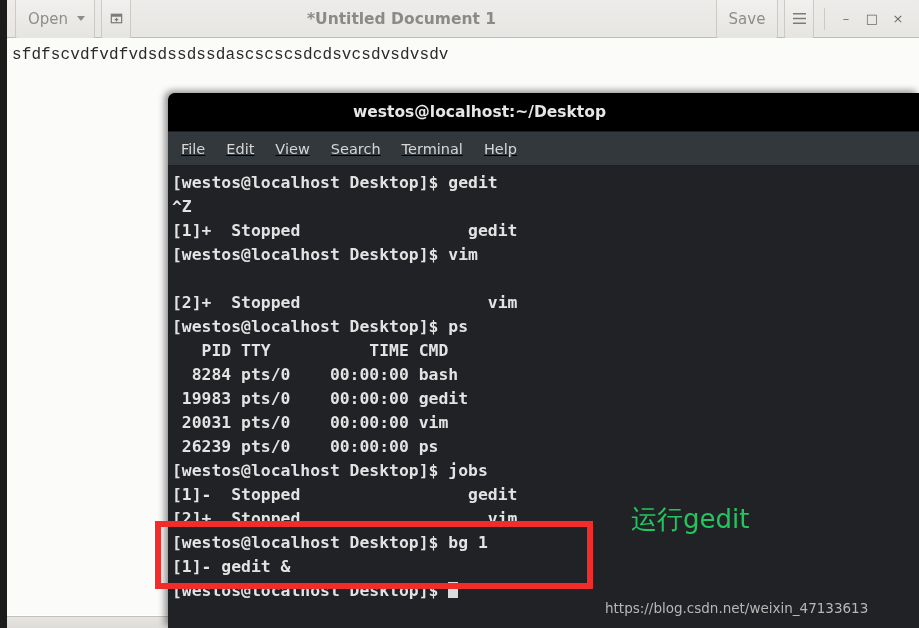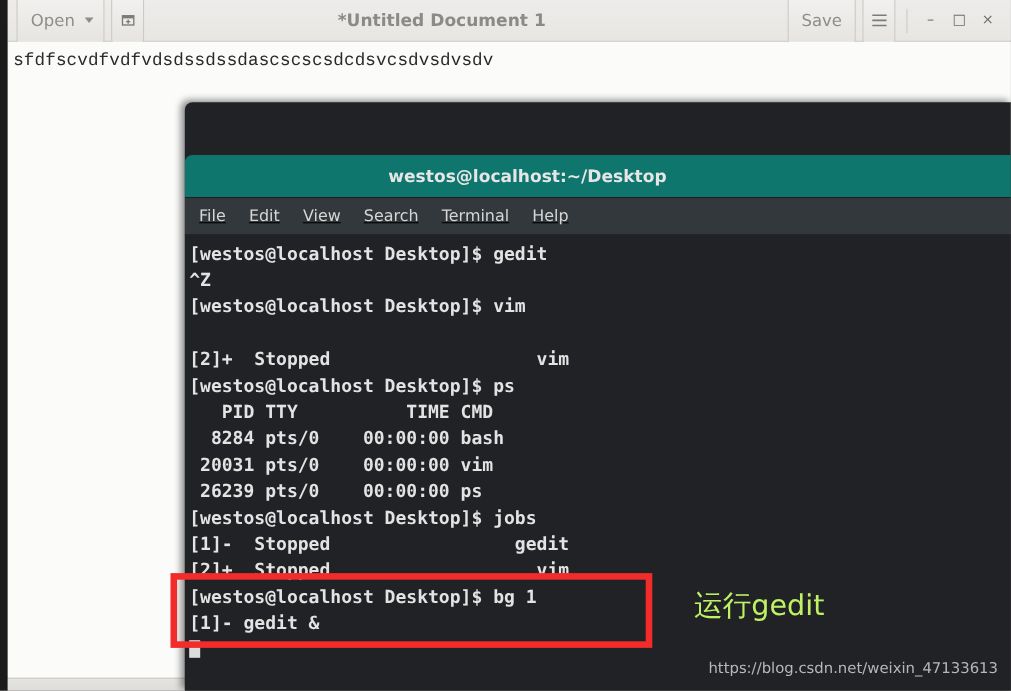--- a/index.html
+++ b/index.html
@@ -125,27 +125,26 @@
     left: 168px; top: 93px;
     width: 751px;
     height: 535px;
     background: #212225;
     border-top-left-radius: 7px;
     overflow: hidden;
     box-shadow: -3px -2px 7px rgba(0,0,0,0.45);
   }
   #terminal-titlebar {
     height: 38px;
-    background: #0f766e;
+    background: #000000;
     display: flex;
     align-items: center;
     justify-content: center;
     border-top-left-radius: 7px;
     border-bottom: 1px solid #1d1f21;
-    margin-top: 48px;
   }
   #terminal-title {
     color: #e6e6e6;
     font-size: 15.5px;
     font-weight: bold;
     user-select: none;
     padding-right: 128px;
   }
   #terminal-menubar {
     height: 33px;
@@ -193,30 +192,30 @@
     position: absolute;
     left: 155px; top: 521px;
     width: 438px;
     height: 68px;
     border: 6px solid #f22b2b;
     box-sizing: border-box;
     pointer-events: none;
   }
   #annotation-text {
     position: absolute;
-    left: 631px; top: 533px;
-    color: #bef264;
+    left: 631px; top: 502px;
+    color: #22c55e;
     font-size: 26px;
     font-family: "DejaVu Sans", sans-serif;
     user-select: none;
     white-space: nowrap;
   }
   #watermark {
     position: absolute;
-    left: 644px; top: 600px;
+    left: 605px; top: 600px;
     color: #b6b8b8;
     font-size: 13.5px;
     font-family: "DejaVu Sans", sans-serif;
     user-select: none;
     white-space: nowrap;
   }
 </style>
 </head>
 <body>
 
@@ -279,32 +278,34 @@
     <span class="menu-item">Edit</span>
     <span class="menu-item">View</span>
     <span class="menu-item">Search</span>
     <span class="menu-item">Terminal</span>
     <span class="menu-item">Help</span>
   </div>
 
   <div id="terminal-body">
     <div class="term-line">[westos@localhost Desktop]$ gedit</div>
     <div class="term-line">^Z</div>
+    <div class="term-line">[1]+  Stopped                 gedit</div>
     <div class="term-line">[westos@localhost Desktop]$ vim</div>
     <div class="term-line"></div>
     <div class="term-line">[2]+  Stopped                   vim</div>
     <div class="term-line">[westos@localhost Desktop]$ ps</div>
     <div class="term-line">   PID TTY          TIME CMD</div>
     <div class="term-line">  8284 pts/0    00:00:00 bash</div>
+    <div class="term-line"> 19983 pts/0    00:00:00 gedit</div>
     <div class="term-line"> 20031 pts/0    00:00:00 vim</div>
     <div class="term-line"> 26239 pts/0    00:00:00 ps</div>
     <div class="term-line">[westos@localhost Desktop]$ jobs</div>
     <div class="term-line">[1]-  Stopped                 gedit</div>
     <div class="term-line">[2]+  Stopped                   vim</div>
     <div class="term-line">[westos@localhost Desktop]$ bg 1</div>
     <div class="term-line">[1]- gedit &amp;</div>
-    <div class="term-line"><span class="term-cursor"></span></div>
+    <div class="term-line"><span>[westos@localhost Desktop]$ </span><span class="term-cursor"></span></div>
   </div>
 </div>
 
 <div id="red-box"></div>
 <div id="annotation-text">运行gedit</div>
 <div id="watermark">https://blog.csdn.net/weixin_47133613</div>
 
 </body></html>

